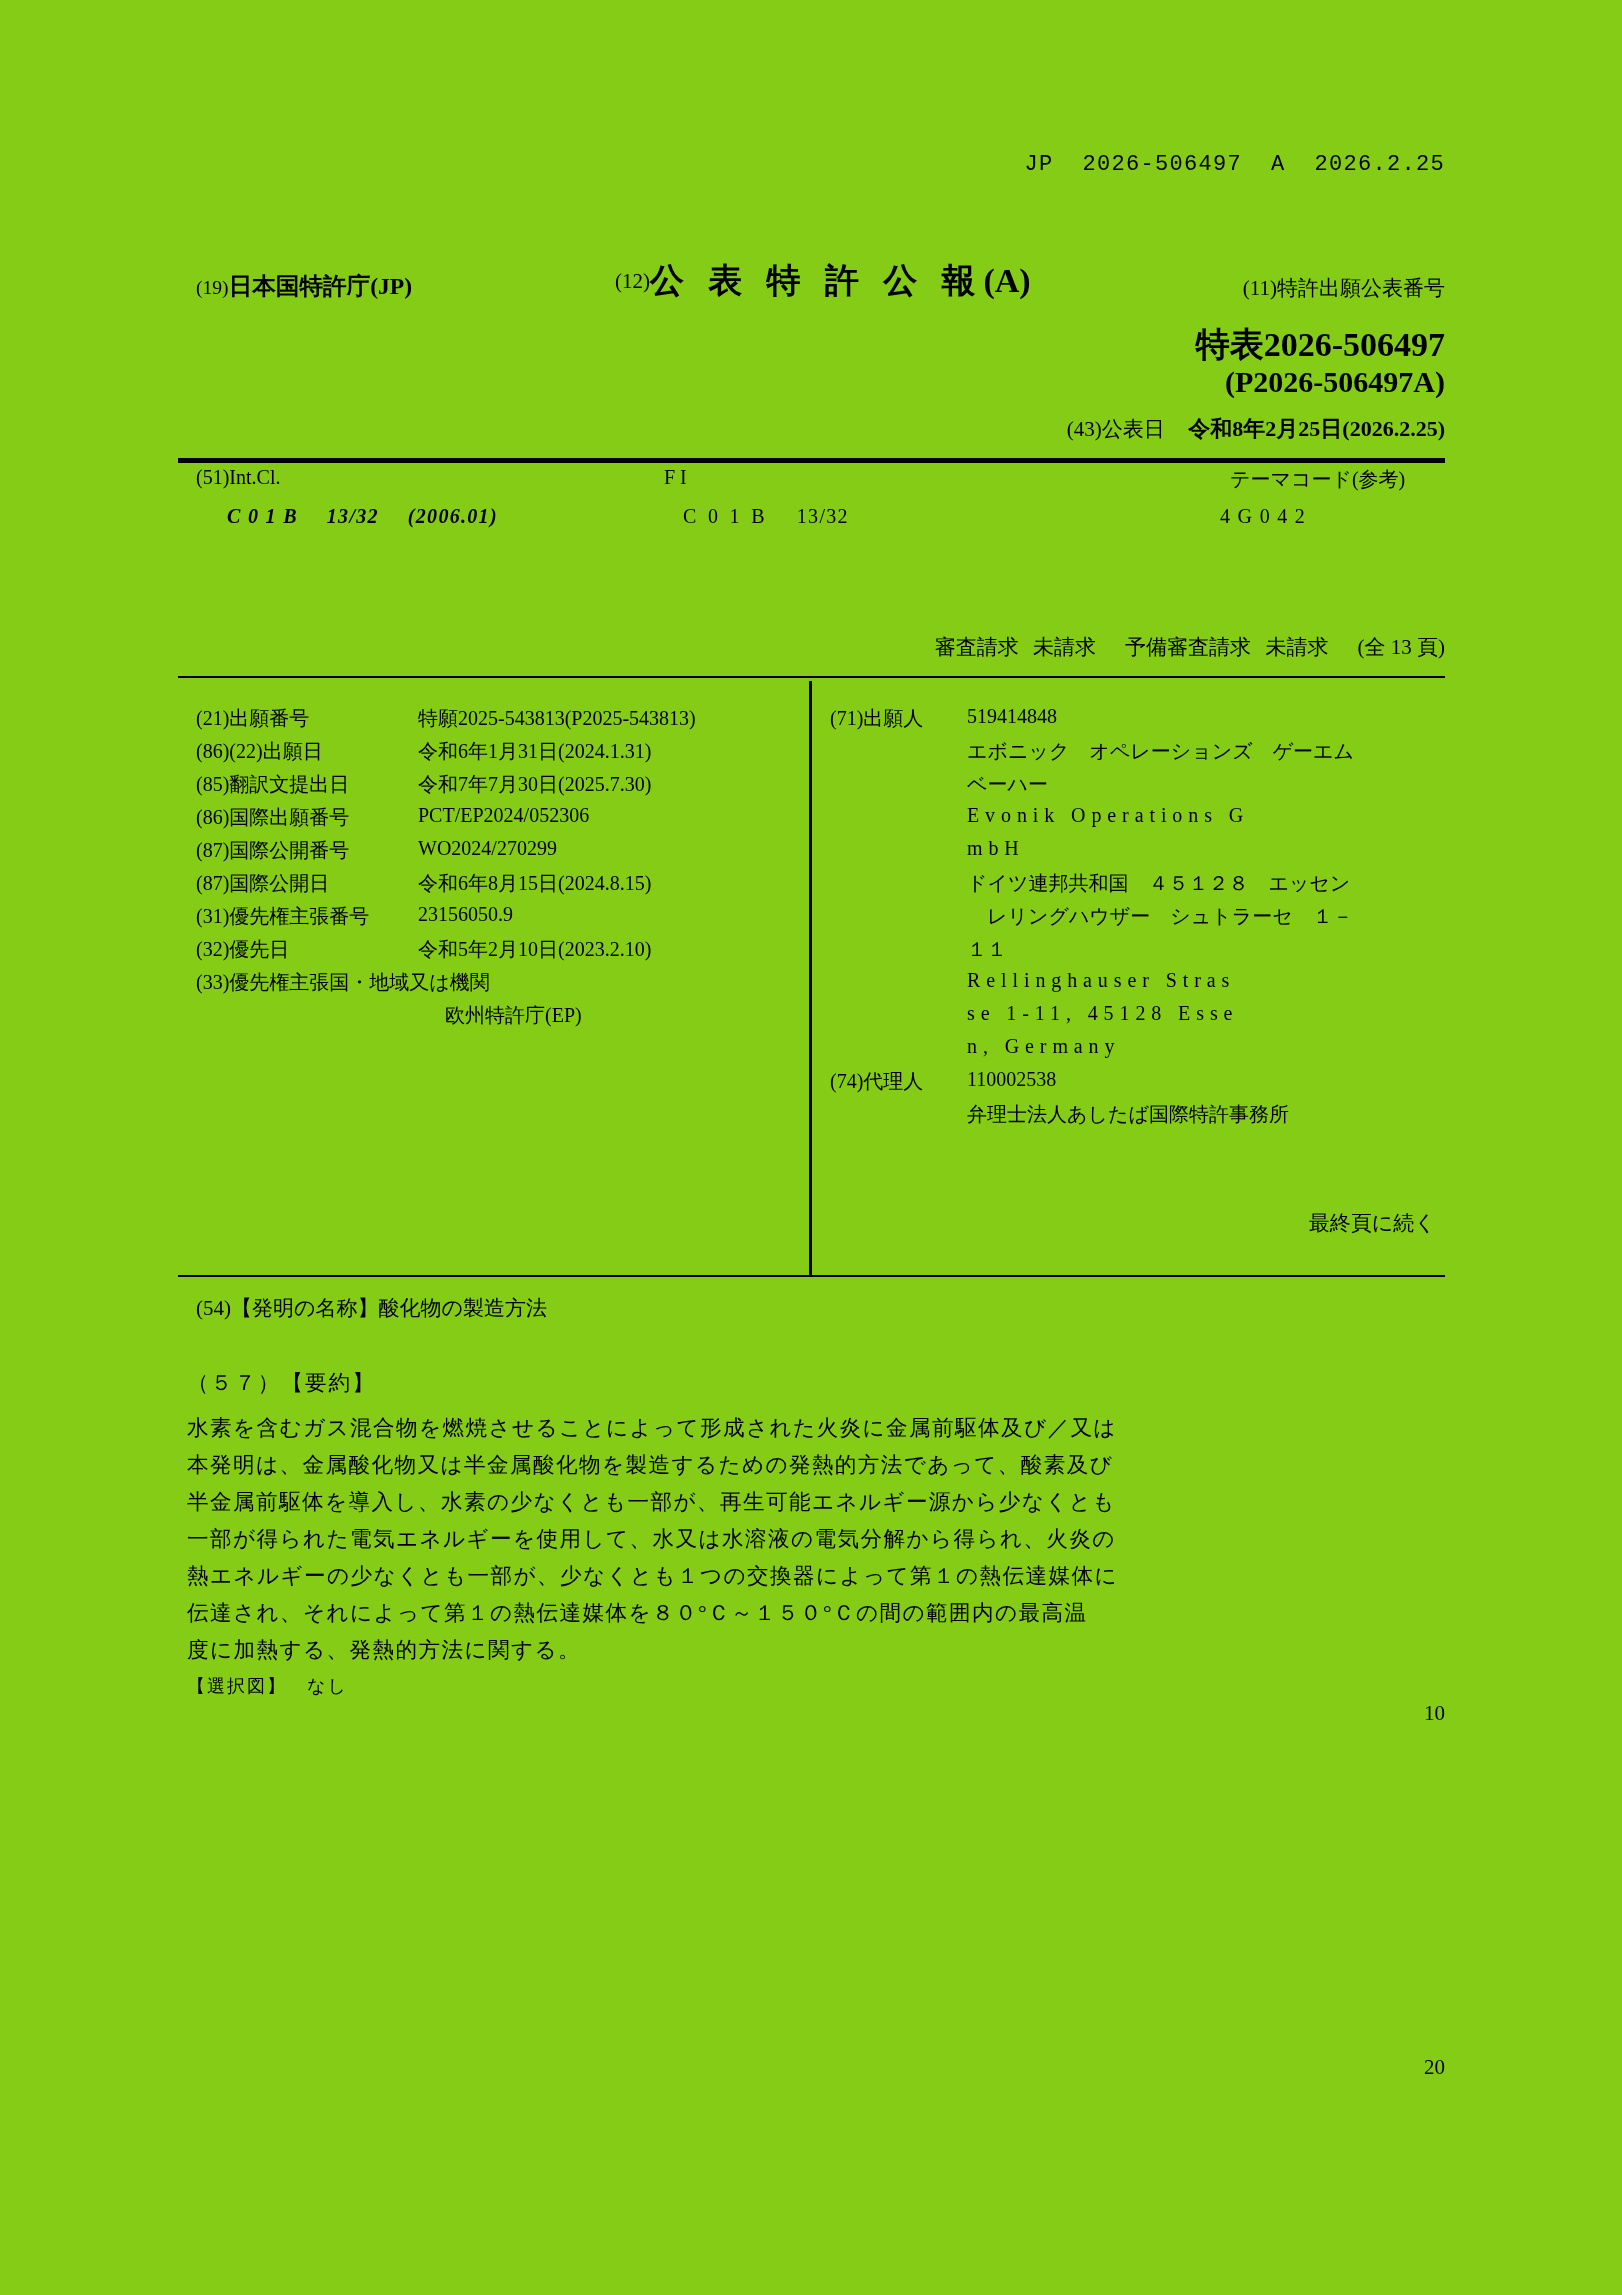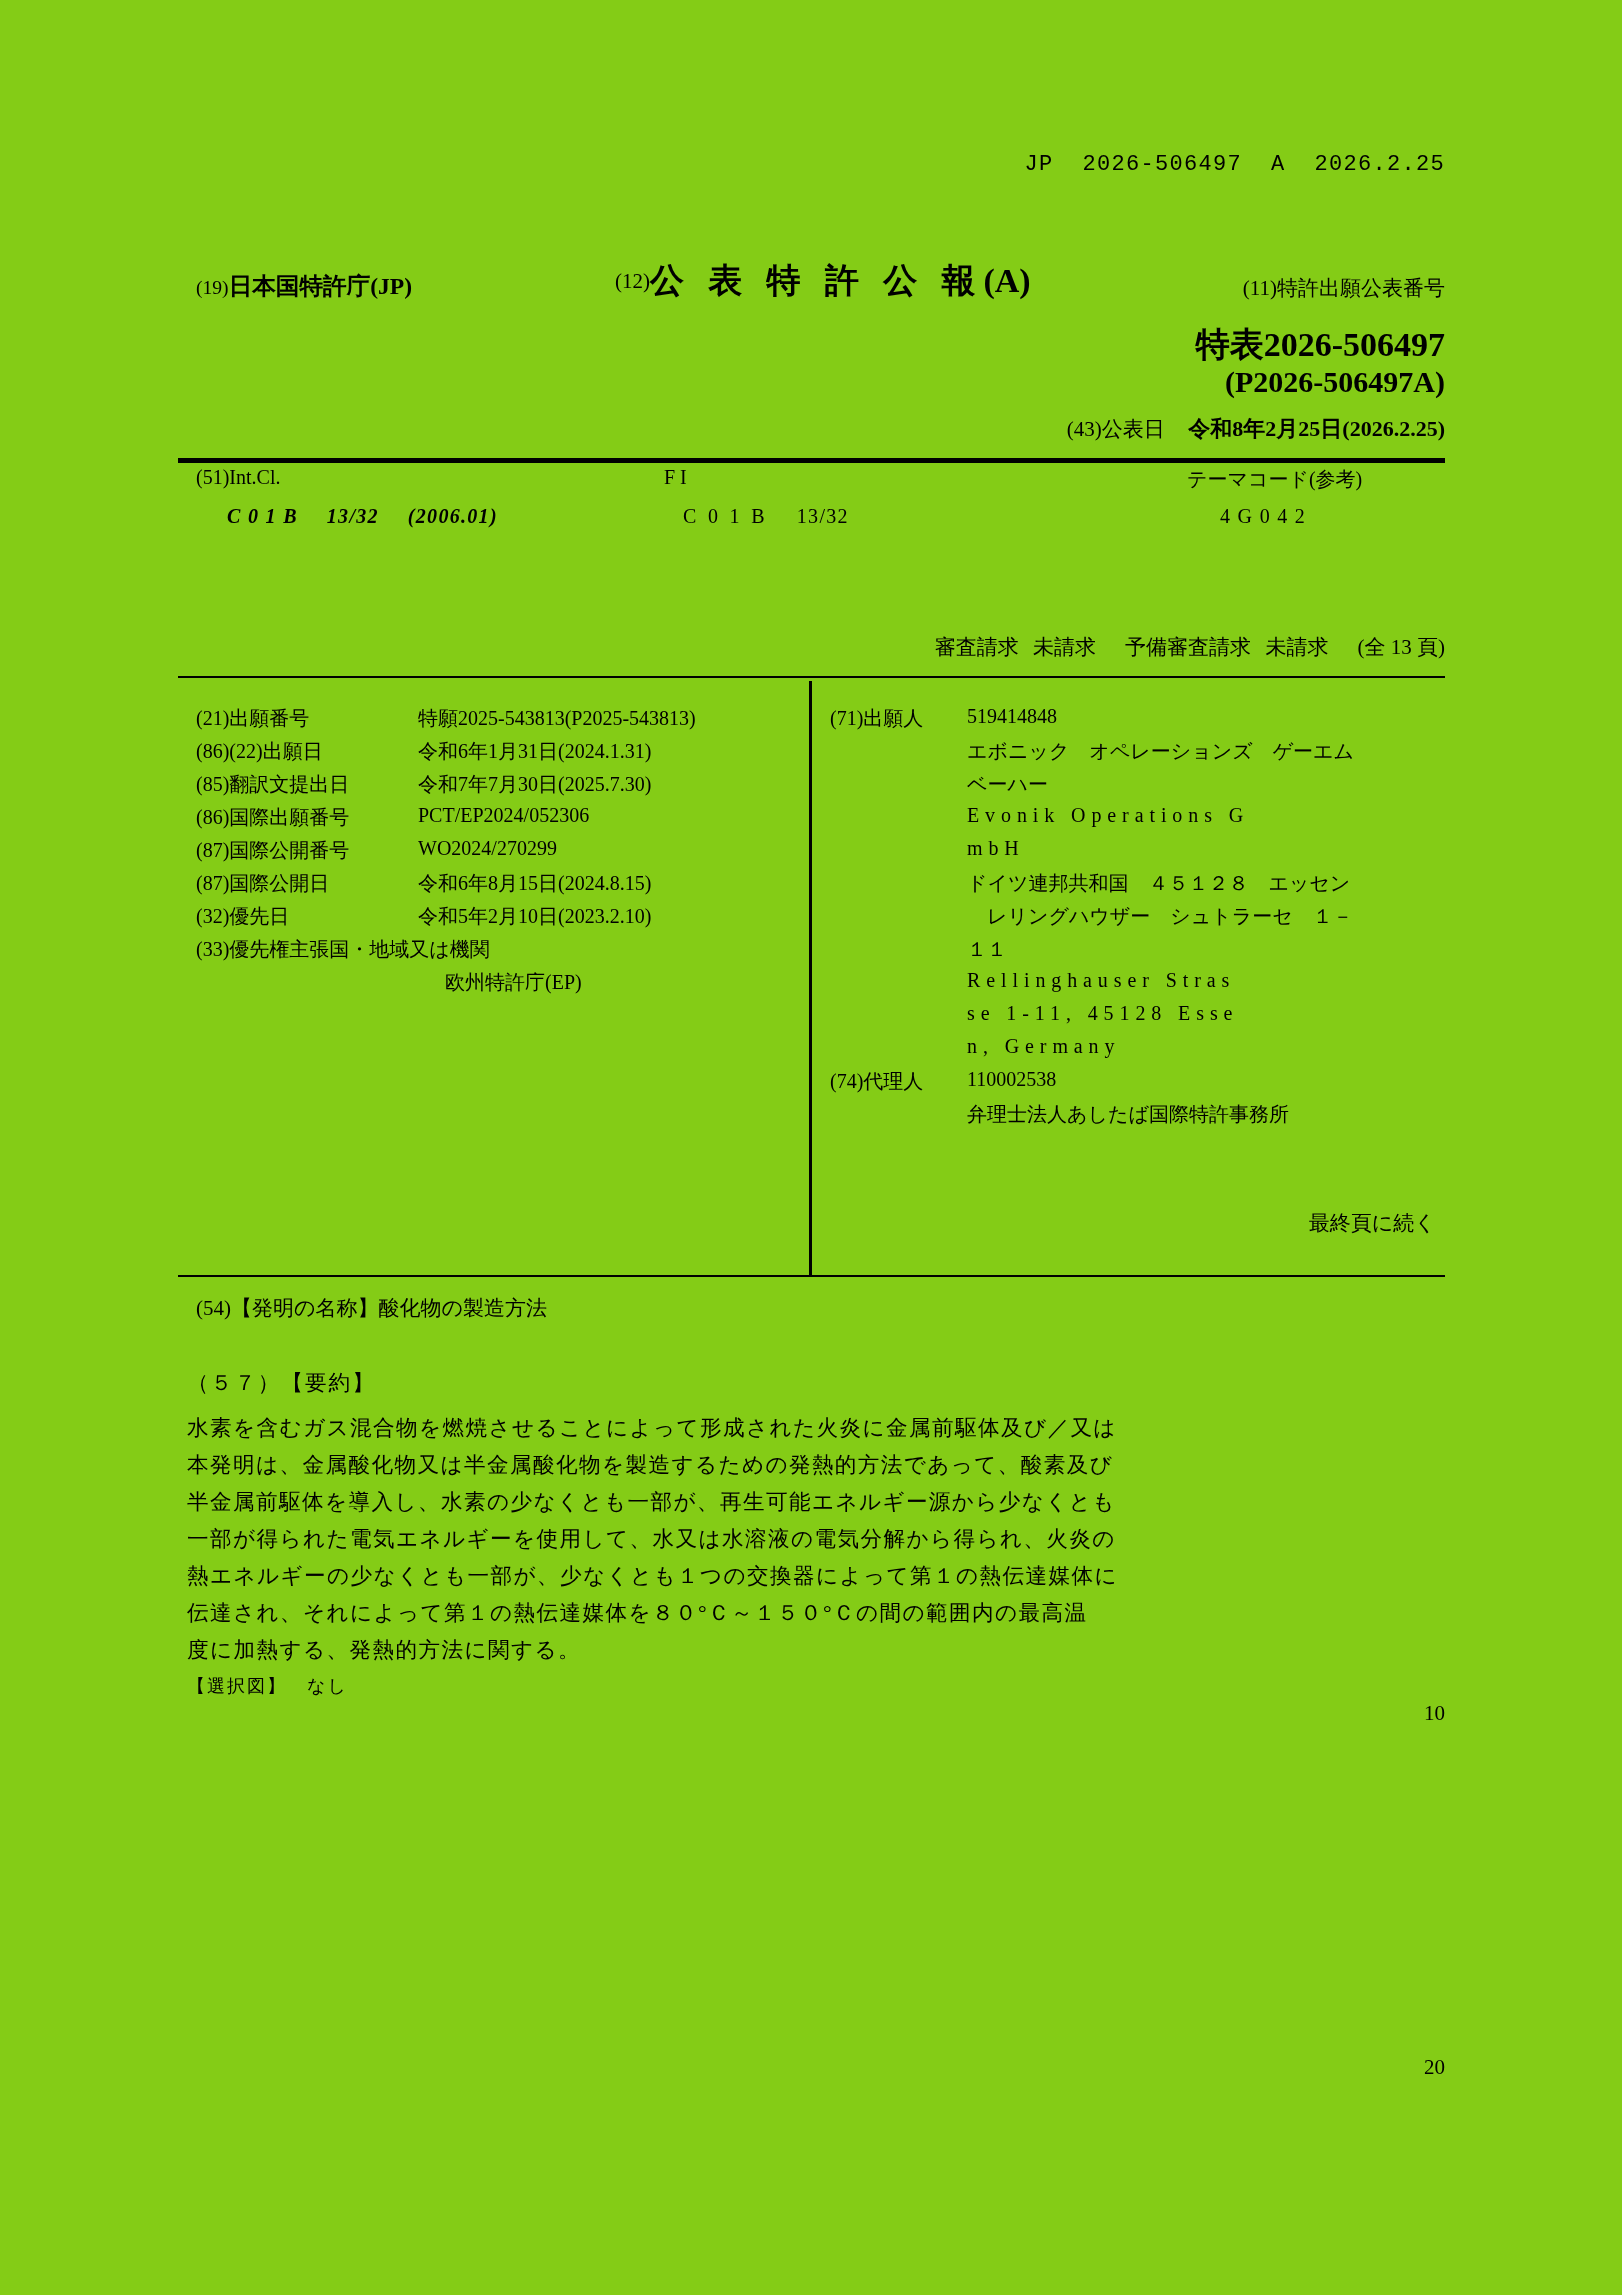--- a/index.html
+++ b/index.html
@@ -116,21 +116,21 @@
   .ipc {
     position: absolute;
     left: 196px;
     top: 466px;
     width: 1243px;
     font-size: 20px;
   }
   .ipc-row { position: relative; height: 33px; white-space: nowrap; }
   .ipc-c1 { position: absolute; left: 0; }
   .ipc-c2 { position: absolute; left: 468px; }
-  .ipc-c3 { position: absolute; left: 991px; }
+  .ipc-c3 { position: absolute; left: 1034px; }
   .ipc-codes { margin-top: 6px; }
   .ipc-codes .ipc-c1,
   .ipc-codes .ipc-c2,
   .ipc-codes .ipc-c3 {
     font-style: italic;
     font-weight: 700;
     letter-spacing: 1.3px;
   }
   .ipc-codes .ipc-c1 { left: 31px; }
   .ipc-codes .ipc-c2 { left: 487px; font-style: normal; font-weight: 400; }
@@ -297,20 +297,24 @@
       <span class="bl-label">(86)国際出願番号</span>
       <span class="bl-value">PCT/EP2024/052306</span>
     </div>
     <div class="bl-row">
       <span class="bl-label">(87)国際公開番号</span>
       <span class="bl-value">WO2024/270299</span>
     </div>
     <div class="bl-row">
       <span class="bl-label">(87)国際公開日</span>
       <span class="bl-value">令和6年8月15日(2024.8.15)</span>
+    </div>
+    <div class="bl-row">
+      <span class="bl-label">(31)優先権主張番号</span>
+      <span class="bl-value">23156050.9</span>
     </div>
     <div class="bl-row">
       <span class="bl-label">(32)優先日</span>
       <span class="bl-value">令和5年2月10日(2023.2.10)</span>
     </div>
     <div class="bl-row">
       <span class="bl-label">(33)優先権主張国・地域又は機関</span>
     </div>
     <div class="bl-row">
       <span class="bl-value-indent">欧州特許庁(EP)</span>

